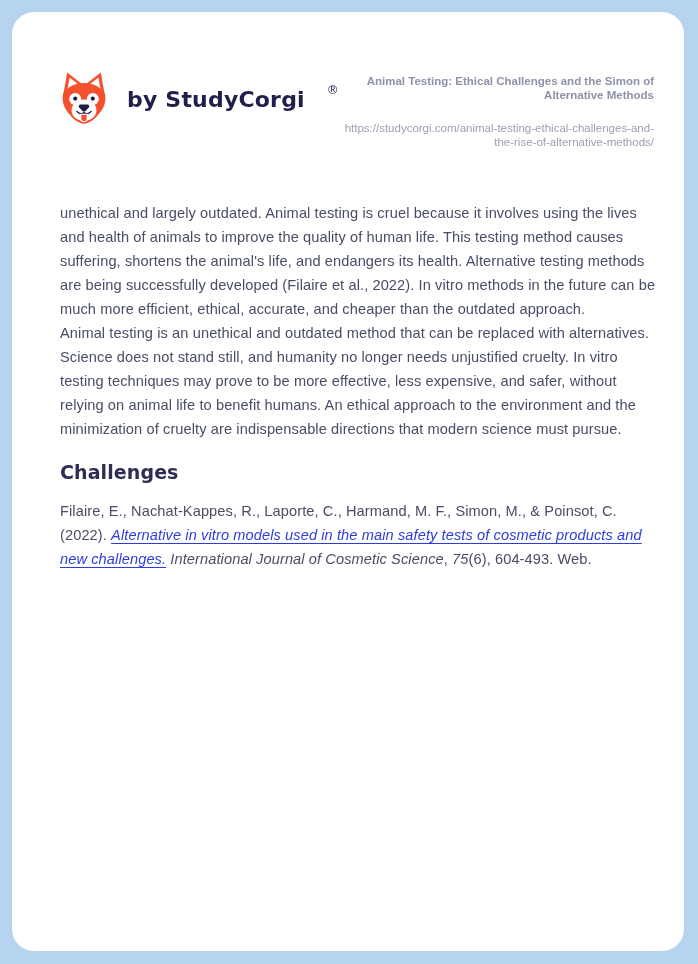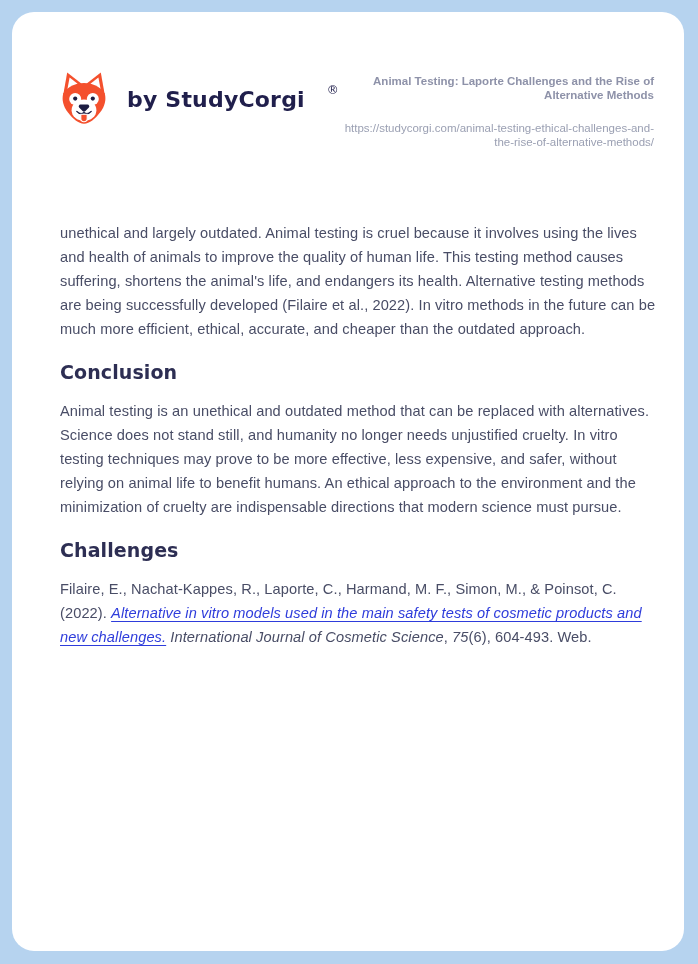--- a/index.html
+++ b/index.html
@@ -54,21 +54,21 @@
     color: #8e92a9;
   }
   .doc-url {
     font-size: 11.5px;
     line-height: 13.5px;
     color: #9ba0b3;
     margin-top: 20px;
     word-break: break-word;
   }
   
-  .content { margin-top: 72px; width: 596px; }
+  .content { margin-top: 52px; width: 596px; }
   .content p {
     margin: 0;
     font-size: 14.6px;
     line-height: 24px;
     letter-spacing: 0.1px;
     color: #494d66;
   }
   .content h2 {
     font-family: "DejaVu Sans", sans-serif;
     font-size: 19px;
@@ -114,29 +114,28 @@
 
             <path d="M21 48.5 q 4.5 5 9 1.5 q 4.5 3.5 9 -1.5" stroke="#1d1d42" stroke-width="1.7" fill="none" stroke-linecap="round"></path>
 
             <path d="M26 52 h8 v5.5 a4 4 0 0 1 -8 0 Z" fill="#f4502d" stroke="#ffffff" stroke-width="1.4"></path>
           </svg>
         </span>
         <span class="brand-name">by StudyCorgi</span>
         <sup class="reg">®</sup>
       </div>
       <div class="meta">
-        <div class="doc-title">Animal Testing: Laporte Challenges and the Rise of Alternative Methods</div>
+        <div class="doc-title">Animal Testing: Ethical Challenges and the Simon of Alternative Methods</div>
         <div class="doc-url">https://studycorgi.com/animal-testing-ethical-challenges-and-the-rise-of-alternative-methods/</div>
       </div>
     </header>
 
     <main class="content">
       <p>unethical and largely outdated. Animal testing is cruel because it involves using the lives and health of animals to improve the quality of human life. This testing method causes suffering, shortens the animal's life, and endangers its health. Alternative testing methods are being successfully developed (Filaire et al., 2022). In vitro methods in the future can be much more efficient, ethical, accurate, and cheaper than the outdated approach.</p>
 
-      <h2>Conclusion</h2>
       <p>Animal testing is an unethical and outdated method that can be replaced with alternatives. Science does not stand still, and humanity no longer needs unjustified cruelty. In vitro testing techniques may prove to be more effective, less expensive, and safer, without relying on animal life to benefit humans. An ethical approach to the environment and the minimization of cruelty are indispensable directions that modern science must pursue.</p>
 
       <h2>Challenges</h2>
       <p class="reference"><span>Filaire, E., Nachat-Kappes, R., Laporte, C., Harmand, M. F., Simon, M., &amp; Poinsot, C. (2022). </span><a class="ref-link" href="#">Alternative in vitro models used in the main safety tests of cosmetic products and new challenges.</a><em> International Journal of Cosmetic Science</em><span>, </span><em>75</em><span>(6), 604-493. Web.</span></p>
     </main>
 
   </div>
 </div>
 
 </body></html>

